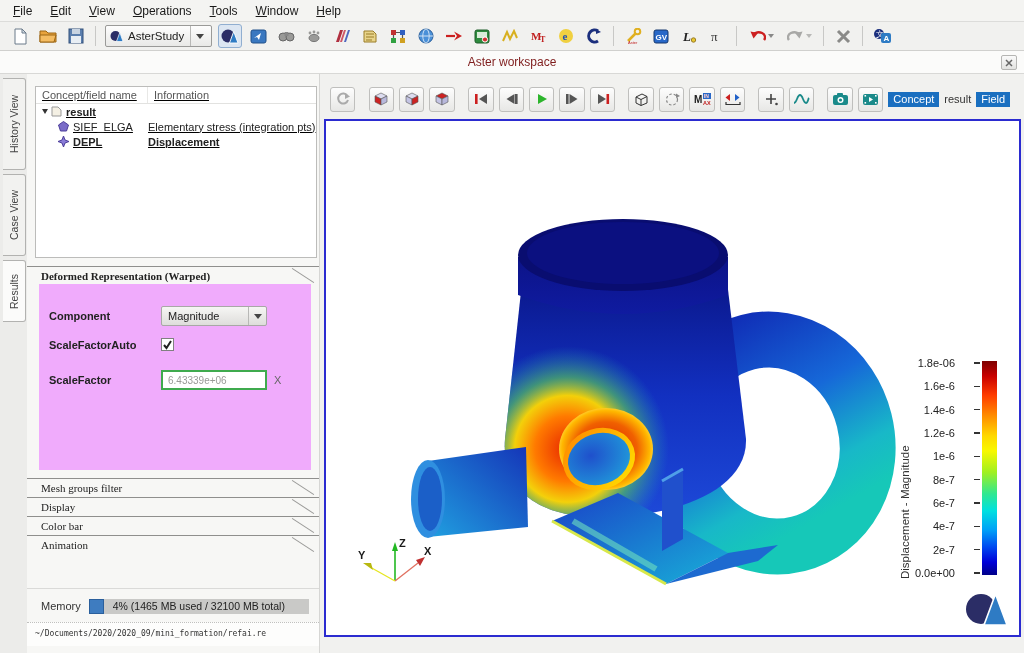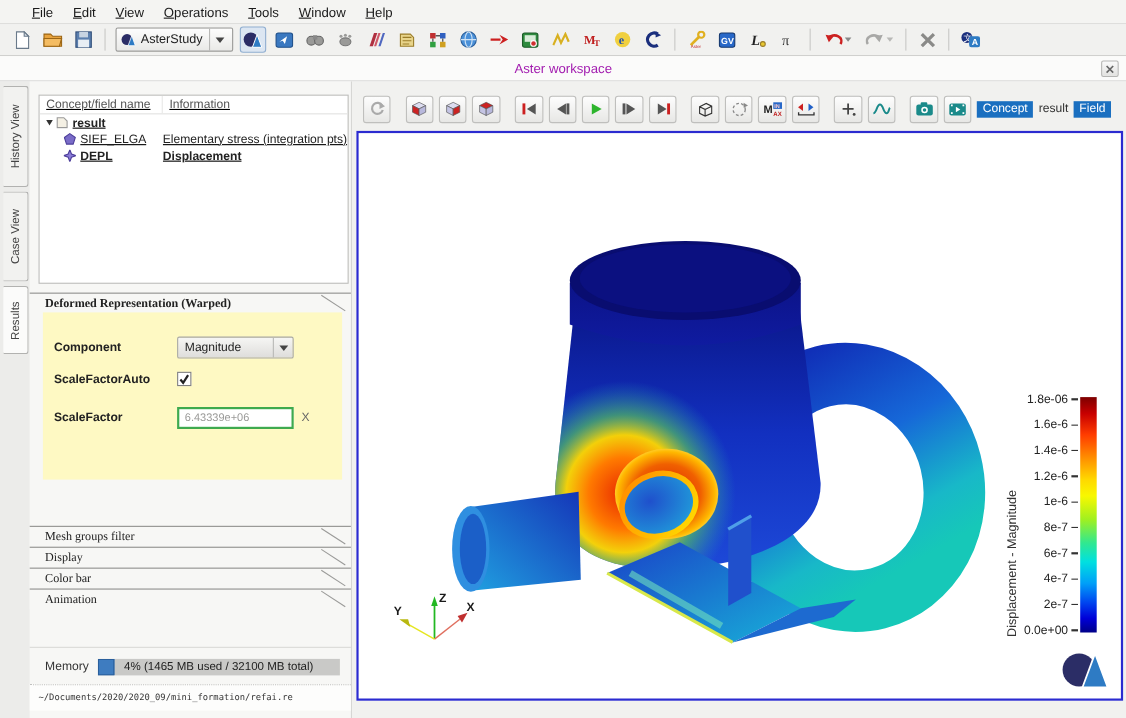--- a/index.html
+++ b/index.html
@@ -1,41 +1,41 @@
 <!DOCTYPE html>
 <html><head>
 <meta charset="utf-8">
 <style>
   * { margin:0; padding:0; box-sizing:border-box; }
   html,body { width:1024px; height:653px; }
   body { font-family:"Liberation Sans", sans-serif; background:#ececea; overflow:hidden; }
   .window { position:relative; width:1024px; height:653px; background:#f1f1ef; }
 
   
-  .menubar { position:absolute; top:0; left:0; right:0; height:22px; background:#f4f4f2; border-bottom:1px solid #dcdcda; display:flex; align-items:center; padding-left:20px; }
+  .menubar { position:absolute; top:0; left:0; right:0; height:22px; background:#f4f4f2; border-bottom:1px solid #dcdcda; display:flex; align-items:center; padding-left:4px; }
   .menu-item { font-size:12px; color:#1a1a1a; padding:2px 9px; cursor:default; }
   .menu-item::first-letter { text-decoration:underline; }
   .brand { position:absolute; right:6px; top:1px; text-align:right; line-height:1; }
   .brand-title { font-size:15px; font-weight:bold; color:#1b2f7d; letter-spacing:.2px; }
   .brand-sub { font-size:6.5px; font-weight:bold; color:#e2541e; letter-spacing:.6px; margin-top:1px; }
 
   
   .toolbar { position:absolute; top:22px; left:0; right:0; height:29px; background:#f1f1ef; border-bottom:1px solid #d0d0ce; display:flex; align-items:center; padding-left:6px; }
   .tbtn { width:24px; height:24px; display:flex; align-items:center; justify-content:center; margin:0 2px; border:1px solid transparent; border-radius:3px; }
   .tbtn.active { background:#dce6f2; border-color:#90aed0; }
   .tsep { width:1px; height:20px; background:#c8c8c6; margin:0 5px; }
   .combo { display:flex; align-items:center; height:22px; border:1px solid #9a9a98; border-radius:2px; background:linear-gradient(#fdfdfd,#e9e9e7); padding:0 4px; margin:0 4px; }
   .combo .combo-label { font-size:11.5px; color:#222; margin:0 6px 0 4px; }
   .combo .arrow-box { border-left:1px solid #b8b8b6; padding:0 3px 0 5px; height:100%; display:flex; align-items:center; }
   .caret { width:0; height:0; border-left:4px solid transparent; border-right:4px solid transparent; border-top:5px solid #444; }
   .caret.sm { border-left-width:3px; border-right-width:3px; border-top-width:4px; margin-left:2px; }
 
   
   .ws-bar { position:absolute; top:51px; left:0; right:0; height:23px; background:#fbfbfa; border-bottom:1px solid #d8d8d6; display:flex; align-items:center; justify-content:center; }
-  .ws-title { font-size:12px; color:#a21caf; }
+  .ws-title { font-size:12px; color:#7f1d1d; }
   .ws-close { position:absolute; right:7px; top:4px; width:16px; height:15px; border:1px solid #b5b5b3; background:linear-gradient(#fafafa,#e2e2e0); border-radius:2px; display:flex; align-items:center; justify-content:center; font-size:9px; color:#555; }
 
   
   .main { position:absolute; top:74px; left:0; right:0; bottom:0; }
 
   
   .side-tabs { position:absolute; left:0; top:0; width:27px; bottom:0; background:#ececea; }
   .vtab { position:absolute; left:3px; width:23px; background:#f2f2f0; border:1px solid #b2b2b0; border-right:none; border-radius:3px 0 0 3px; display:flex; align-items:center; justify-content:center; writing-mode:vertical-rl; transform:rotate(180deg); font-size:10.5px; color:#444; }
   .vtab.active { background:#fbfbfa; }
 
@@ -52,21 +52,21 @@
   .b { font-weight:bold; }
   .expander { width:0; height:0; border-left:3.5px solid transparent; border-right:3.5px solid transparent; border-top:5px solid #333; margin:0 3px 0 6px; }
   .tree-ico { width:11px; height:11px; margin-right:4px; flex:none; }
 
   
   .sect-hdr { position:relative; height:19px; border-top:1px solid #8f8f8d; background:#f7f7f5; }
   .sect-hdr .sect-lab { font-size:11px; color:#222; padding:3px 0 0 14px; display:block;font-family:Liberation Serif, serif; }
   .sect-hdr::after { content:""; position:absolute; right:3px; top:8px; width:26px; border-top:1px solid #9a9a98; transform:rotate(33deg); }
   .sect-hdr.main-hdr .sect-lab { font-weight:bold; }
 
-  .gray-box { position:absolute; left:12px; top:210px; width:272px; height:152px; background:#fef9c3; }
+  .gray-box { position:absolute; left:12px; top:210px; width:272px; height:186px; background:#f0abfc; }
   .form-row { position:absolute; left:10px; right:10px; display:flex; align-items:center; }
   .form-lab { font-size:11px; font-weight:bold; color:#222; width:112px; }
   .dd { width:106px; height:20px; border:1px solid #a8a8a6; border-radius:2px; background:linear-gradient(#f6f6f4,#dedddb); display:flex; align-items:center; }
   .dd-text { flex:1; font-size:11px; color:#222; padding-left:6px; }
   .dd-arrow { width:18px; height:100%; border-left:1px solid #b8b8b6; display:flex; align-items:center; justify-content:center; }
   .cb { width:13px; height:13px; background:#fff; border:1px solid #808080; display:flex; align-items:center; justify-content:center; }
   .sf-input { width:106px; height:20px; border:2px solid #3faa4e; background:#fff; font-size:10px; color:#9a9a98; padding-left:5px; font-family:"Liberation Sans",sans-serif; }
   .sf-x { font-size:11px; color:#666; margin-left:7px; }
 
   .sections-stack { position:absolute; left:0; right:0; top:404px; }
@@ -89,21 +89,21 @@
   .badges { margin-left:auto; display:flex; align-items:center; padding-right:8px; }
   .badge { background:#1a6fc0; color:#fff; font-size:11px; font-weight:normal; padding:1px 5px 2px; }
   .badge-plain { color:#333; font-size:11px; margin:0 5px; }
 
   .viewport { position:absolute; left:4px; top:45px; width:697px; height:518px; border:2px solid #2b2bd0; background:#ffffff; }
 
   
   .colorbar { position:absolute; right:22px; top:236px; display:flex; }
   .cb-title { writing-mode:vertical-rl; transform:rotate(180deg); font-size:11.5px; color:#333; display:flex; align-items:center; margin-right:4px; }
   .cb-ticks { display:flex; flex-direction:column; justify-content:space-between; height:222px; align-items:flex-end; margin-right:2px; }
-  .cb-tick { display:flex; align-items:center; font-size:11px; color:#222; }
+  .cb-tick { display:flex; align-items:center; font-size:11px; color:#222;gap:16px; }
   .cb-dash { width:6px; height:1.5px; background:#333; margin-left:3px; }
   .cb-bar { width:15px; height:214px; margin-top:4px;
     background:linear-gradient(to bottom,#7d0000 0%,#c80000 7%,#ff3c00 16%,#ff9000 26%,#ffd800 35%,#f8f800 42%,#a0f020 52%,#30e890 62%,#00e0e0 70%,#00a0f8 79%,#0048f0 87%,#0000d8 94%,#000088 100%); }
 </style>
 </head>
 <body>
 
 <div class="window">
 
   <div class="menubar">

